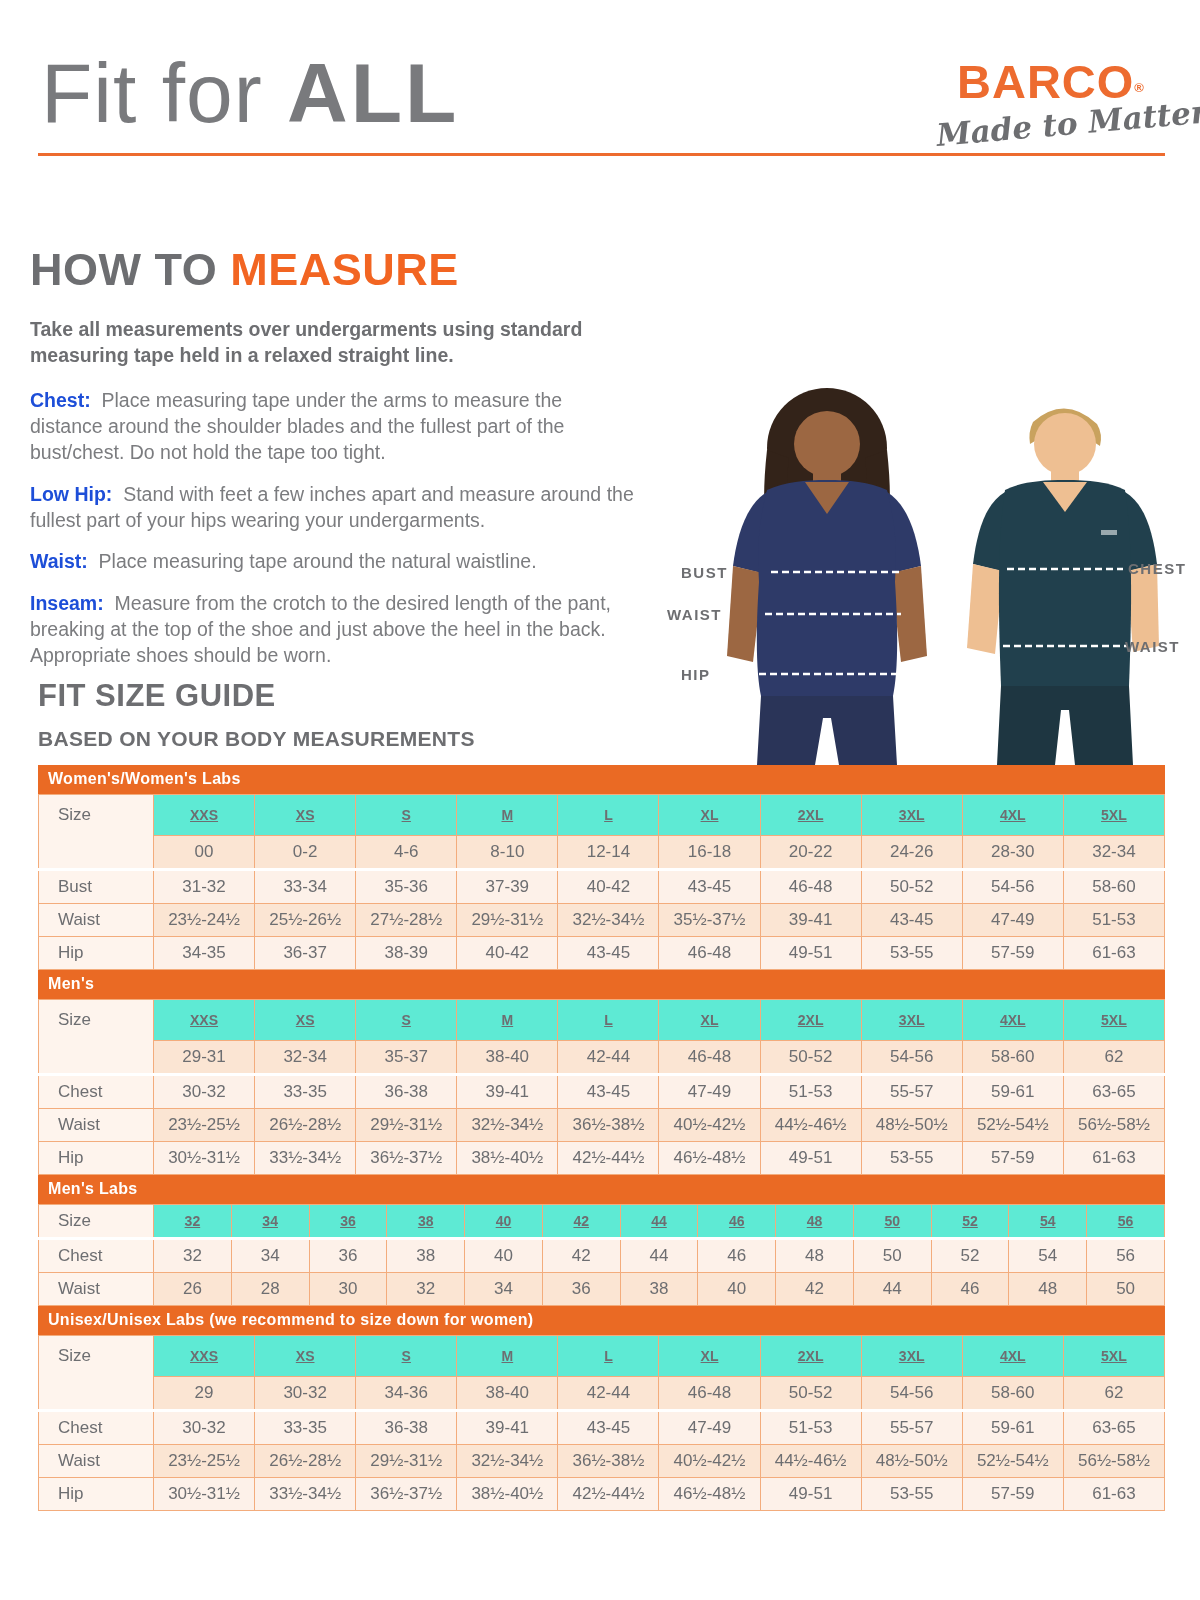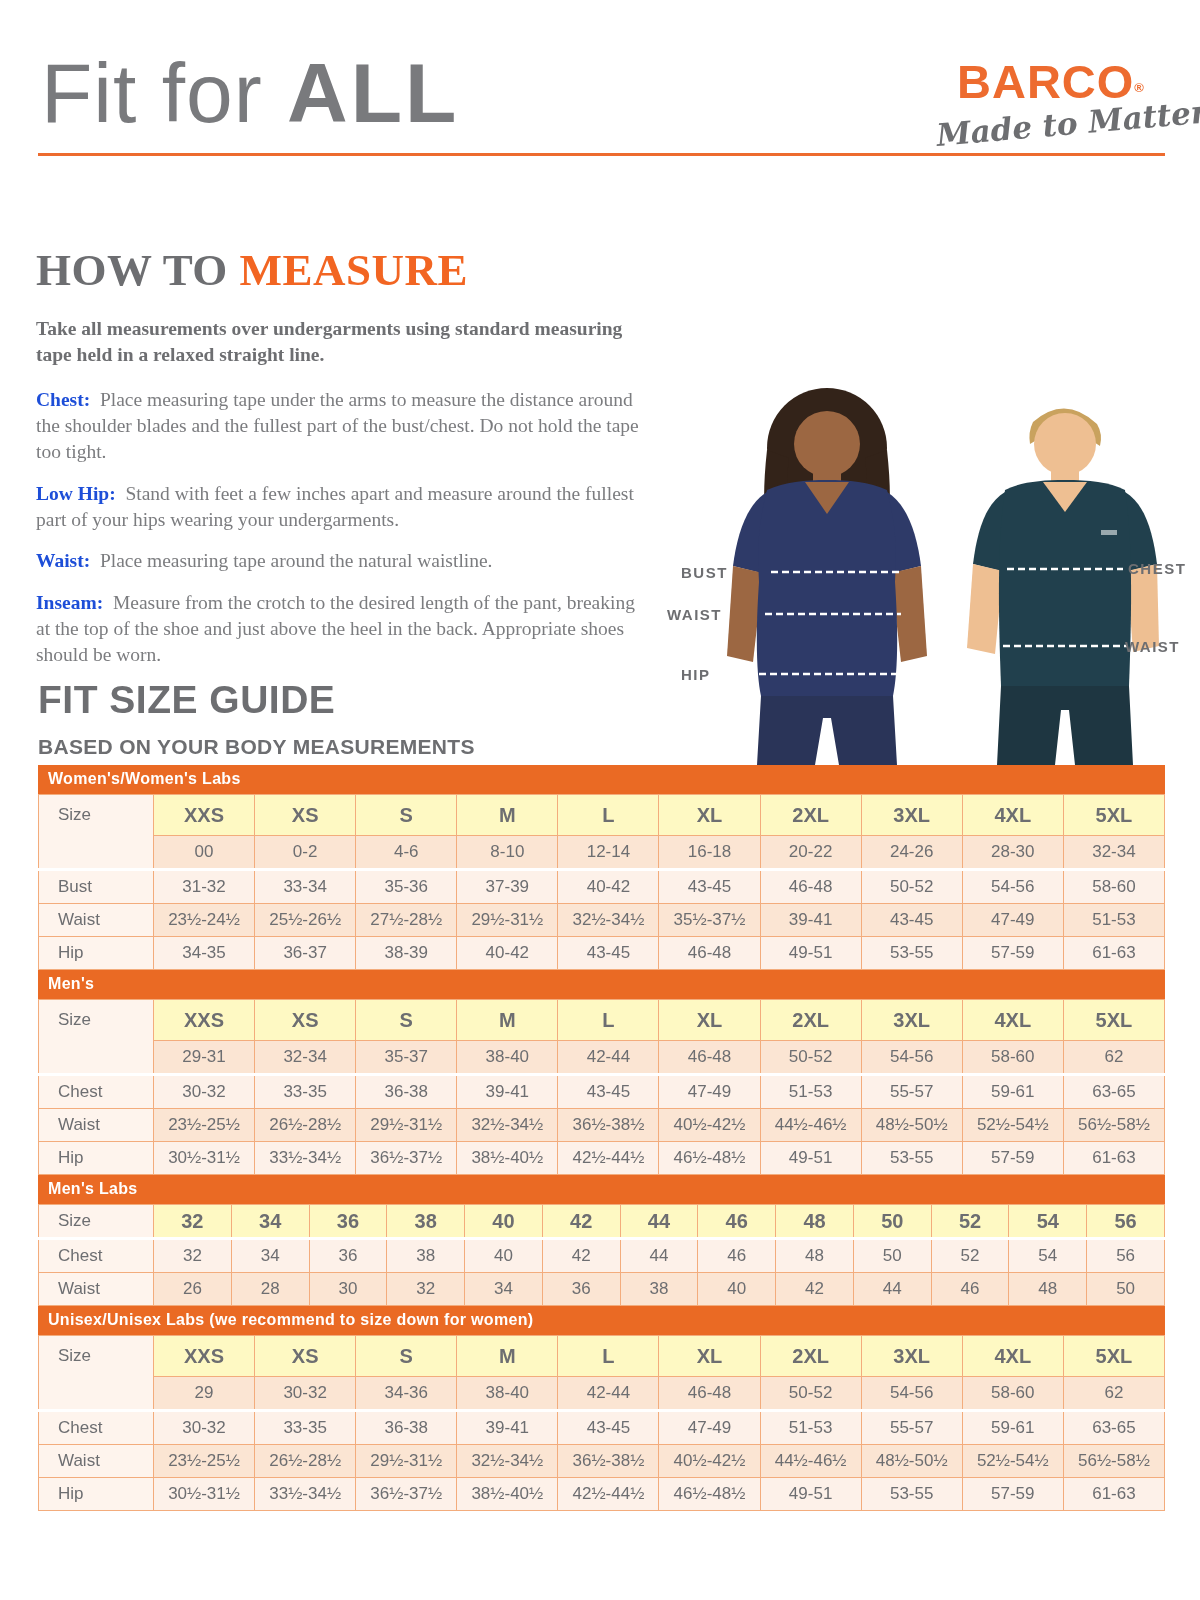--- a/index.html
+++ b/index.html
@@ -14,44 +14,44 @@
          font-weight:400;letter-spacing:1px;white-space:nowrap;}
   #title .bold{font-weight:700;letter-spacing:3px;}
   #logo{left:936px;top:58px;width:230px;text-align:center;}
   #brand{font-size:47px;font-weight:700;color:#ED6B2F;letter-spacing:1px;line-height:1;white-space:nowrap;}
   #brand sup{font-size:13px;vertical-align:6px;}
   #tagline{font-family:"DejaVu Serif",serif;font-style:italic;font-weight:bold;
            font-size:31px;color:#6d6e71;transform:rotate(-5deg);margin-top:2px;white-space:nowrap;}
   #divider{left:38px;top:153px;width:1127px;height:3px;background:#ED6B2F;}
 
   
-  #measure{left:36px;top:244px;width:604px;font-family:Liberation Serif, serif;}
+  #measure{left:30px;top:244px;width:604px;}
   #measure h2{margin:0 0 20px 0;font-size:45px;color:#6d6e71;letter-spacing:.5px;white-space:nowrap;}
   #measure h2 .orange{color:#F26522;}
   .intro{font-weight:bold;color:#6d6e71;font-size:19.5px;line-height:1.35;margin:0 0 18px 0;}
   .step{color:#7b7c7f;font-size:19.5px;line-height:1.35;margin:0 0 15px 0;}
   .step .lbl{color:#1d4ed8;font-weight:bold;}
 
   
   #figure{left:655px;top:382px;width:545px;height:383px;}
   #figure text{font-family:"Liberation Sans",sans-serif;font-weight:bold;
                font-size:15px;letter-spacing:1.5px;fill:#6d6e71;}
 
   
   #fithead{left:38px;top:678px;}
-  #fithead h3{margin:0 0 13px 0;font-size:39px;color:#6d6e71;letter-spacing:.5px;}
+  #fithead h3{margin:0 0 13px 0;font-size:31px;color:#6d6e71;letter-spacing:.5px;}
   #fithead h4{margin:0;font-size:21px;color:#6d6e71;letter-spacing:.3px;}
 
   #tables{left:38px;top:765px;width:1127px;}
   .band{background:#EA6A24;color:#ffffff;font-weight:bold;font-size:16px;
         padding:5px 10px 6px 10px;letter-spacing:.3px;}
   table{width:100%;border-collapse:collapse;table-layout:fixed;}
   td,th{border:1px solid #F3AC7C;color:#6d6e71;text-align:center;
         font-size:17px;font-weight:400;padding:0;height:32px;vertical-align:middle;}
-  th.size{background:#fef9c3;font-size:20px;font-weight:700;height:40px;}
+  th.size{background:#5eead4;font-size:14px;font-weight:700;height:40px;text-decoration:underline;}
   tr.short th.size{height:32px;}
   tr.dark td{background:#FBE5D3;}
   tr.light td{background:#FDF1E9;}
   td.labelcol,th.labelcol{background:#FEF4ED !important;text-align:left;
         padding-left:19px;font-weight:400;font-size:17px;}
   th.tall{vertical-align:top;padding-top:10px;}
   tr.sep td{border-top:3px solid #ffffff;}
 </style>
 </head>
 <body>

